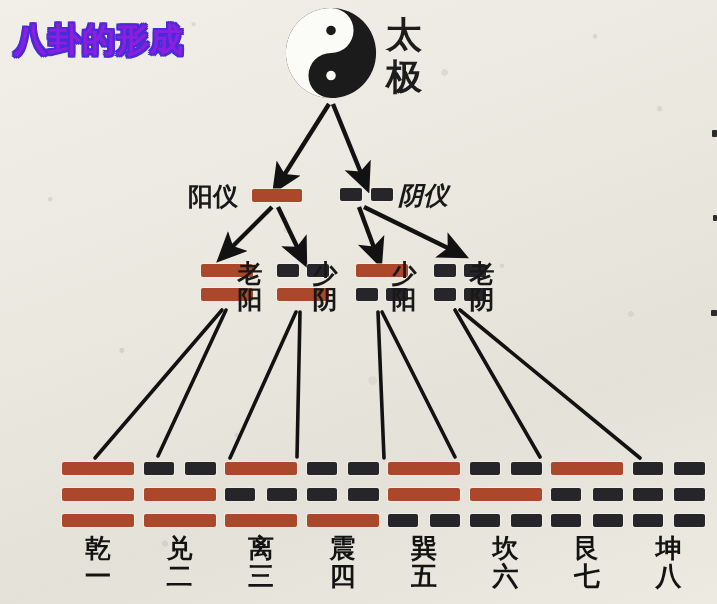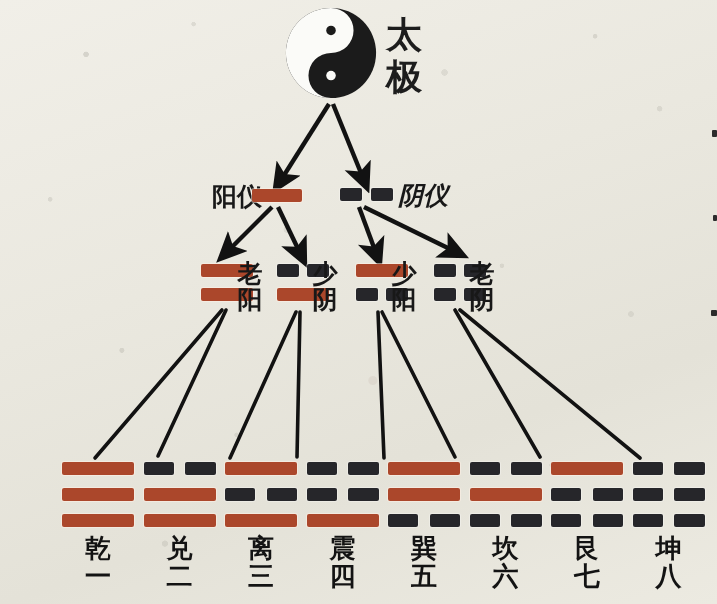--- a/index.html
+++ b/index.html
@@ -138,20 +138,21 @@
     position: absolute;
     background: #2c2c2c;
     border-radius: 1px;
   }
 </style>
 </head>
 <body>
 
 <div id="stage">
 
+  <div id="title">八卦的形成</div>
 
   <svg id="taiji" viewBox="0 0 100 100">
     <circle cx="50" cy="50" r="49" fill="#1b1b1b"></circle>
     <path d="M50,1 A49,49 0 0,0 50,99 A24.5,24.5 0 0,1 50,50 A24.5,24.5 0 0,0 50,1 Z" fill="#fbfbf8"></path>
     <circle cx="50" cy="25.5" r="5.2" fill="#1b1b1b"></circle>
     <circle cx="50" cy="74.5" r="5.2" fill="#fbfbf8"></circle>
   </svg>
   <div id="taiji-label">
     <div>太</div>
     <div>极</div>
@@ -182,21 +183,21 @@
       <line x1="226" y1="310" x2="158" y2="456"></line>
       <line x1="296" y1="312" x2="230" y2="458"></line>
       <line x1="300" y1="312" x2="297" y2="457"></line>
       <line x1="378" y1="312" x2="384" y2="458"></line>
       <line x1="382" y1="312" x2="455" y2="457"></line>
       <line x1="455" y1="310" x2="540" y2="457"></line>
       <line x1="460" y1="310" x2="640" y2="458"></line>
     </g>
   </svg>
 
-  <div class="lbl" style="left:212px; top:184px;">阳仪</div>
+  <div class="lbl" style="left:188px; top:184px;">阳仪</div>
   <div class="yao yang" style="left:252px; top:189px; width:50px;">
     <span class="seg"></span>
   </div>
 
   <div class="yao yin" style="left:340px; top:188px; width:53px;">
     <span class="seg l"></span>
     <span class="seg r"></span>
   </div>
   <div class="lbl" style="left:398px; top:183px;font-style:italic;">阴仪</div>
 

